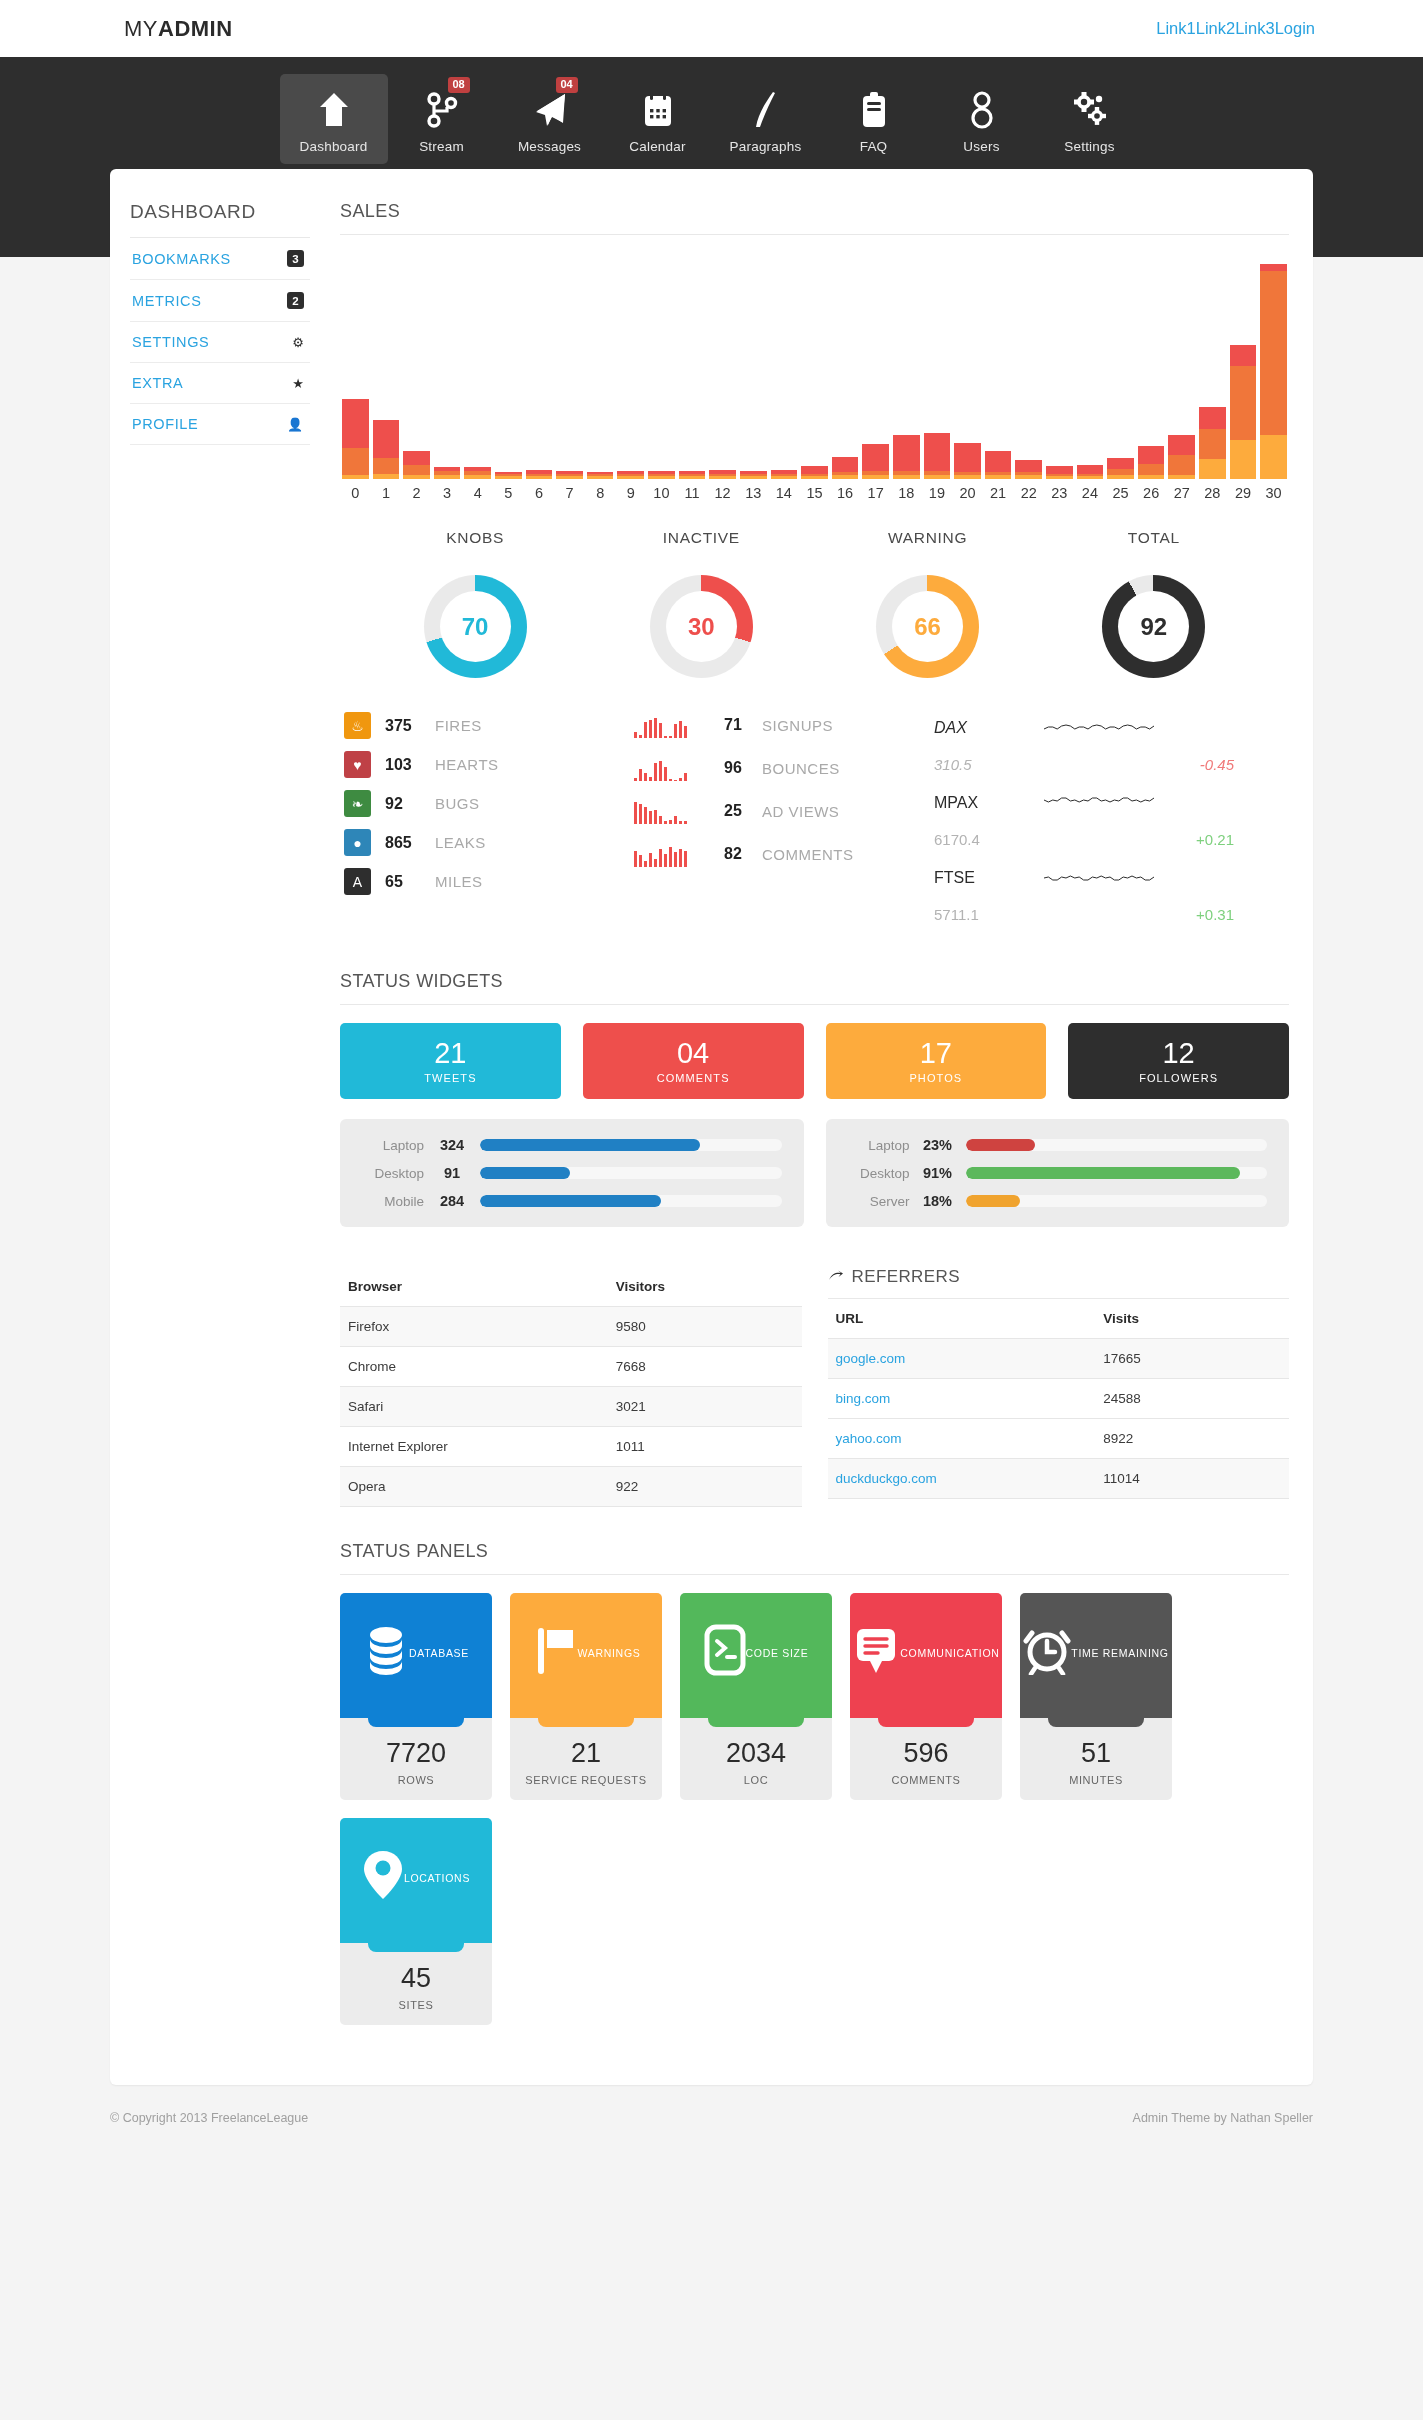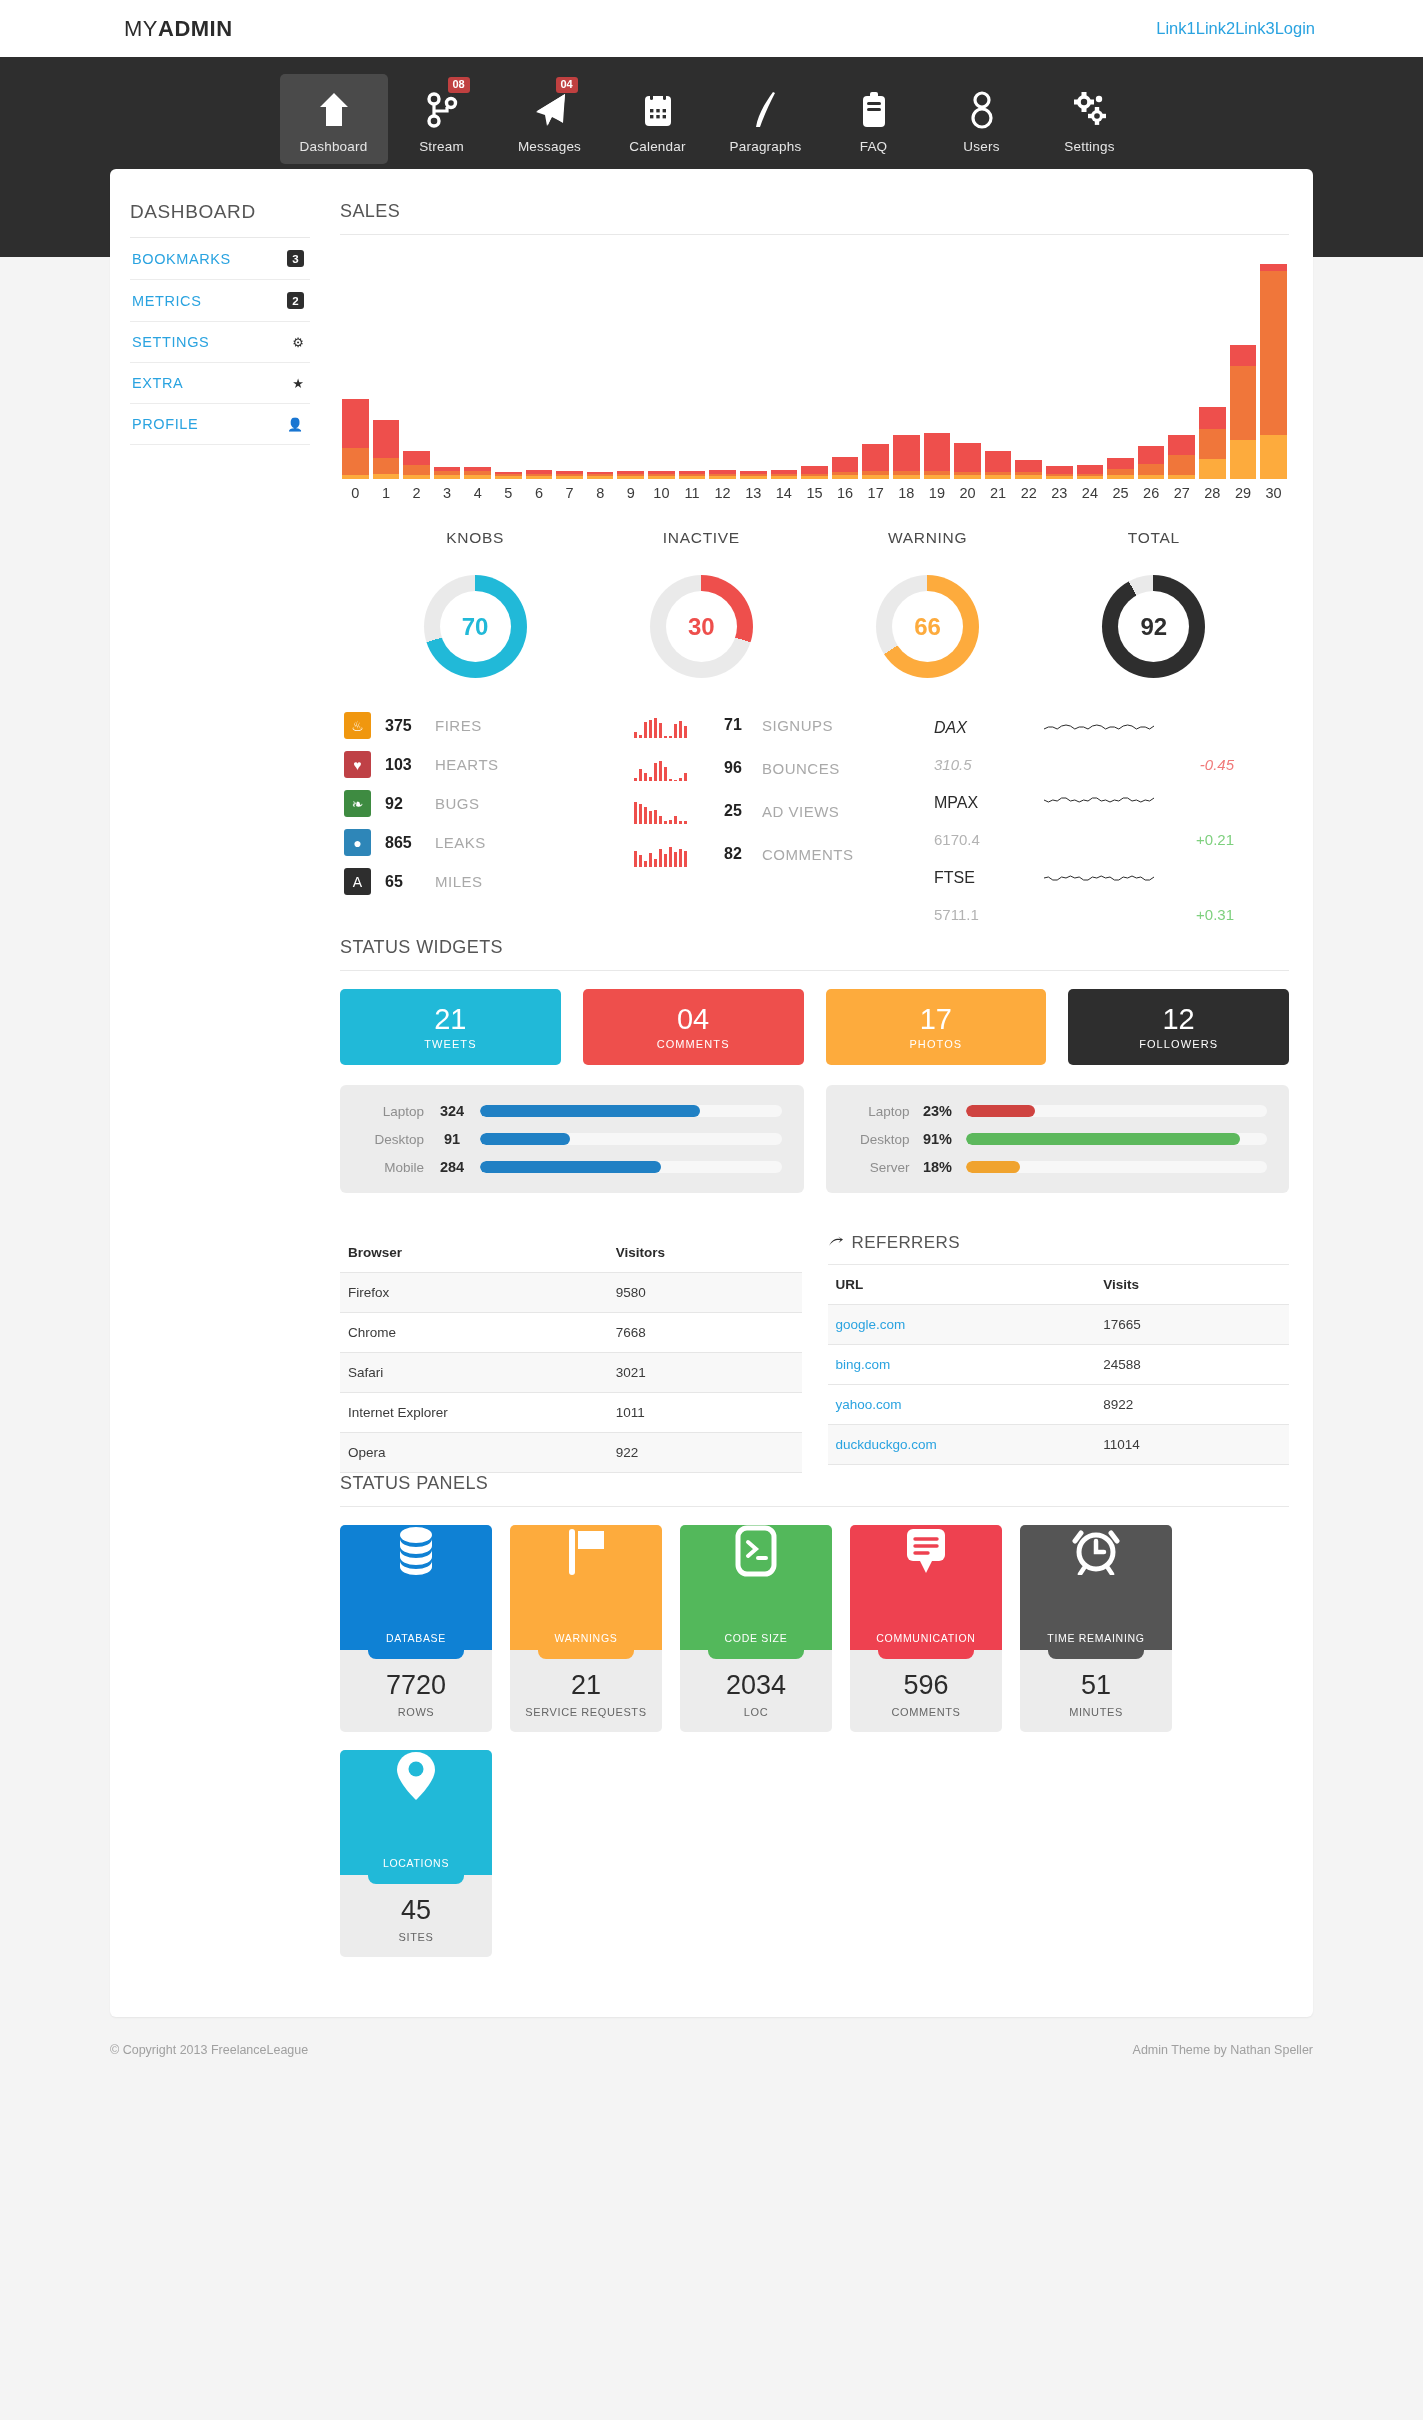--- a/index.html
+++ b/index.html
@@ -144,21 +144,21 @@
   }
   .sect-title {
     font-size: 18px;
     font-weight: 300;
     color: #555;
     letter-spacing: .4px;
     padding-bottom: 12px;
     border-bottom: 1px solid #e8e8e8;
     margin-bottom: 18px;
   }
-  .sect-title.mt { }
+  .sect-title.mt { margin-top: 34px; }
 
   
   .chartwrap { padding: 8px 2px 0; }
   .bars {
     display: flex;
     align-items: flex-end;
     height: 218px;
     gap: 4px;
   }
   .barcol { flex: 1; display: flex; flex-direction: column; justify-content: flex-end; }
@@ -319,23 +319,23 @@
   td a { color: #2aa3e0; text-decoration: none; }
   th:last-child, td:last-child { width: 42%; }
 
   
   .spanels { display: flex; gap: 18px; flex-wrap: wrap; }
   .spanel { width: 152px; }
   .spanel .stop {
     border-radius: 5px 5px 0 0;
     height: 125px;
     display: flex;
-    flex-direction: column;
+    flex-direction: row;
     align-items: center;
-    justify-content: space-between;
+    justify-content: center;
     color: #fff;
     position: relative;
   }
   .spanel .sicon { font-size: 40px; line-height: 1; margin-bottom: 6px; }
   .spanel .slab {
     font-size: 10.5px;
     letter-spacing: .7px;
     font-weight: 400;
     padding-bottom: 6px;
   }

